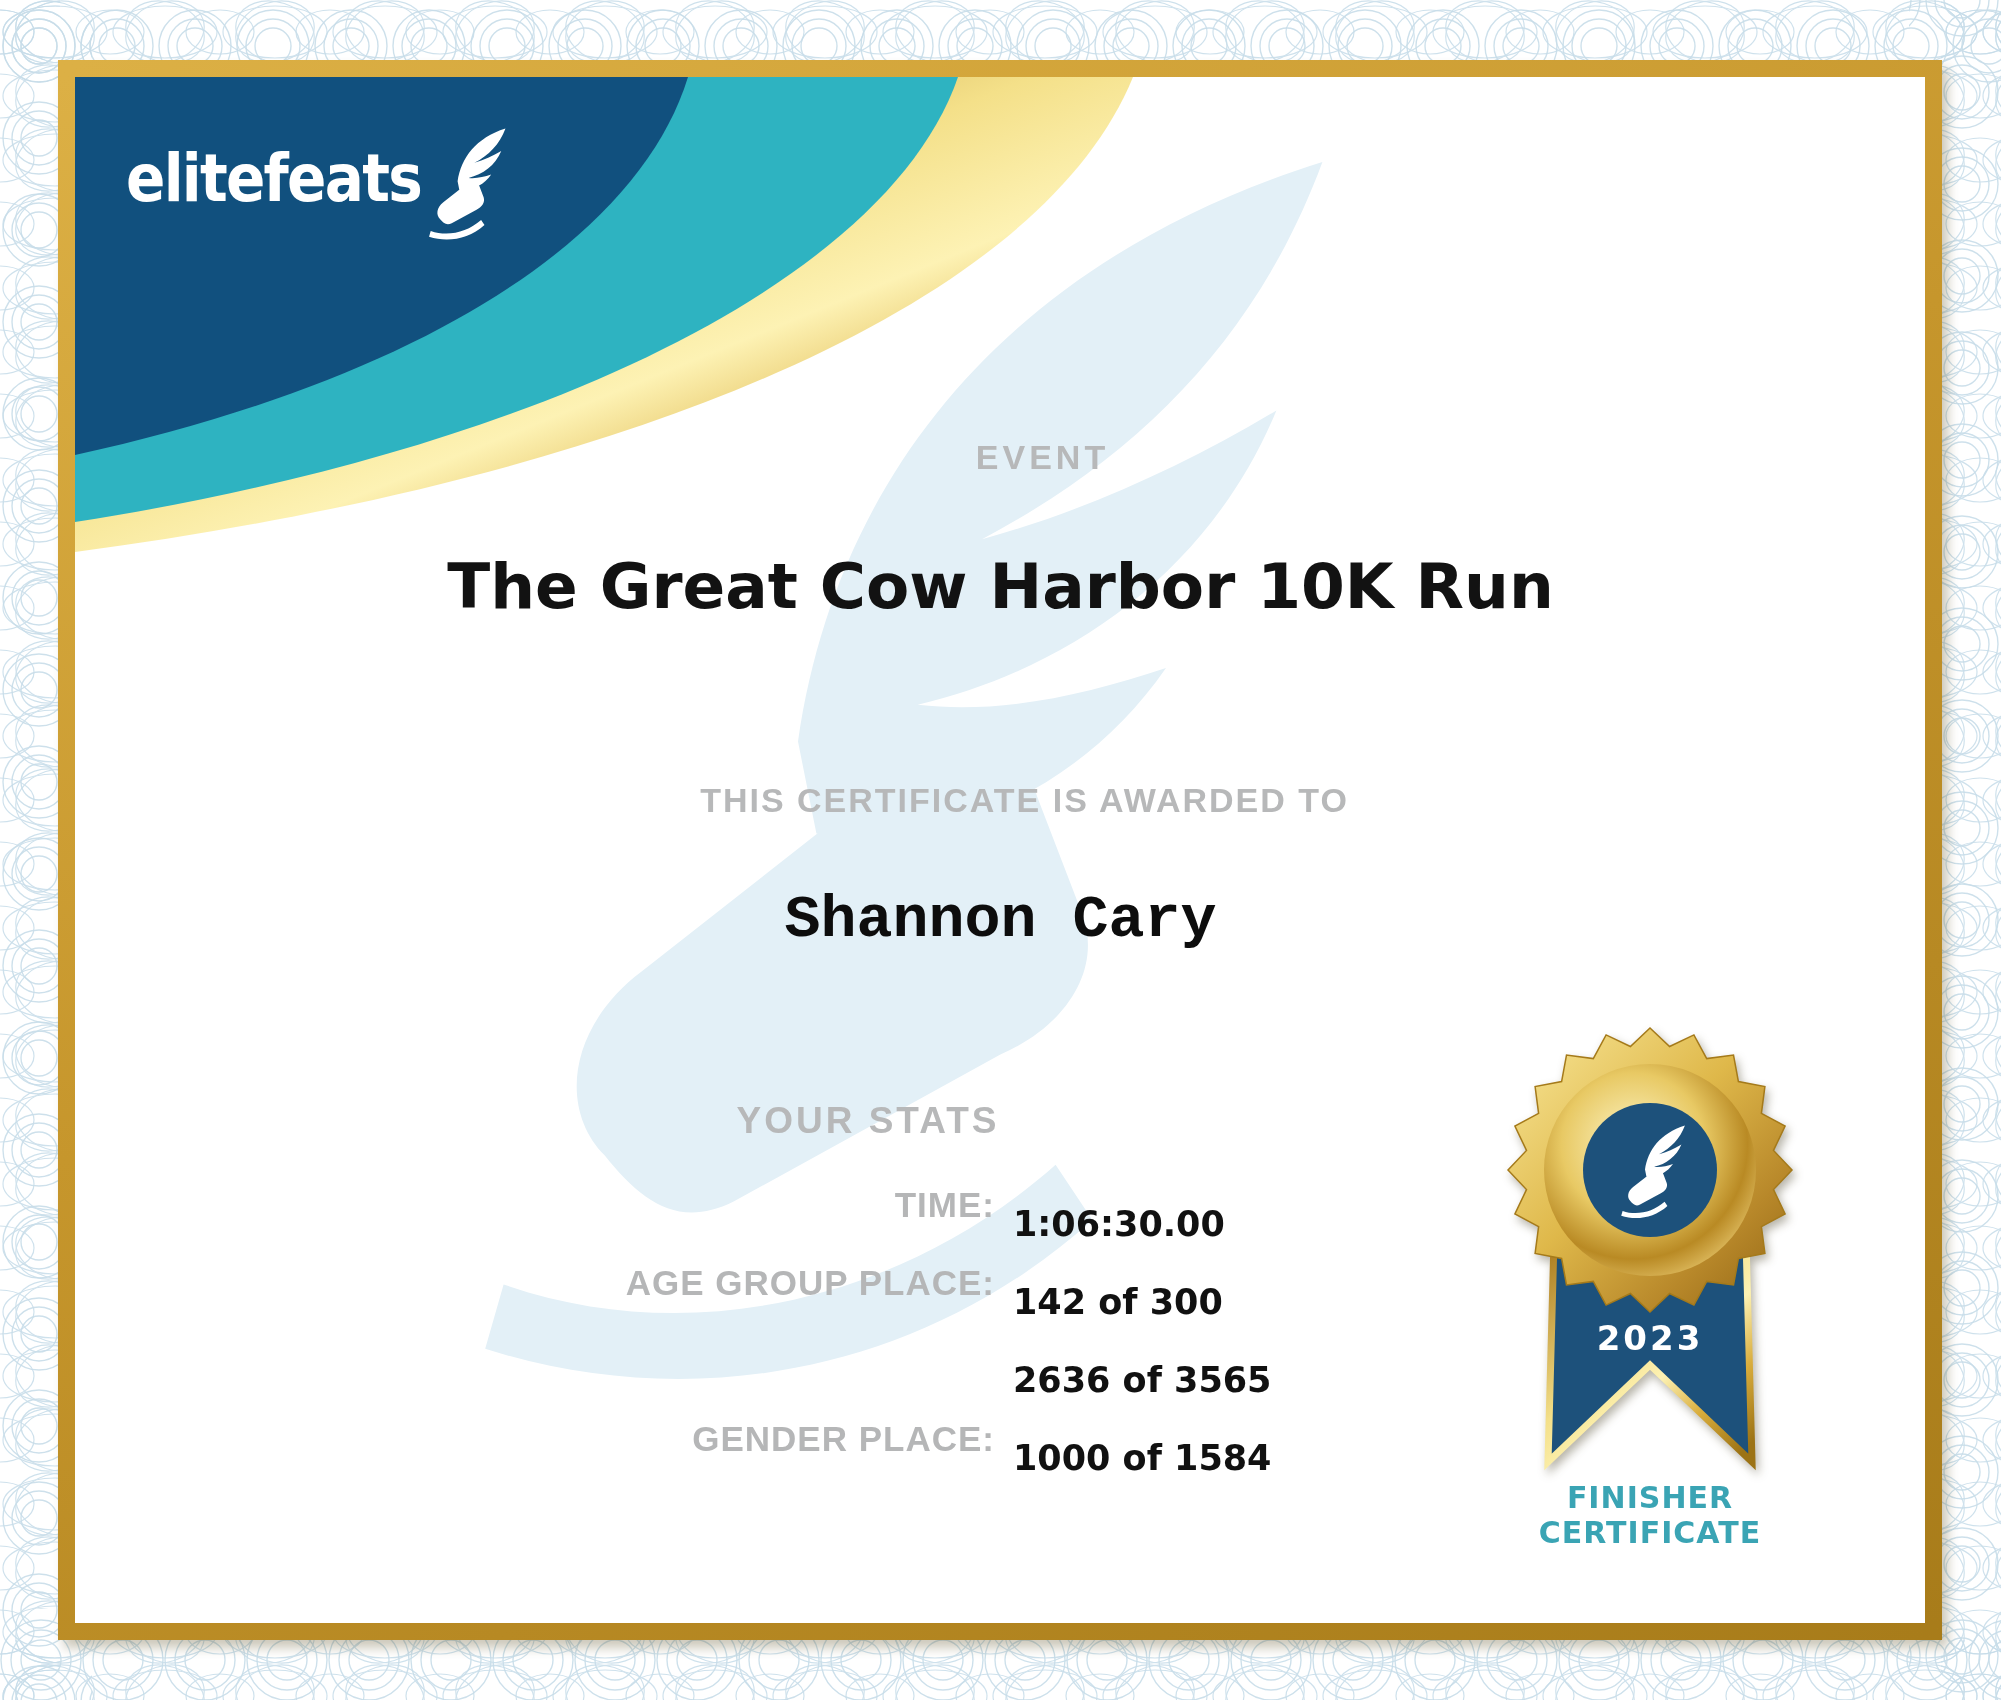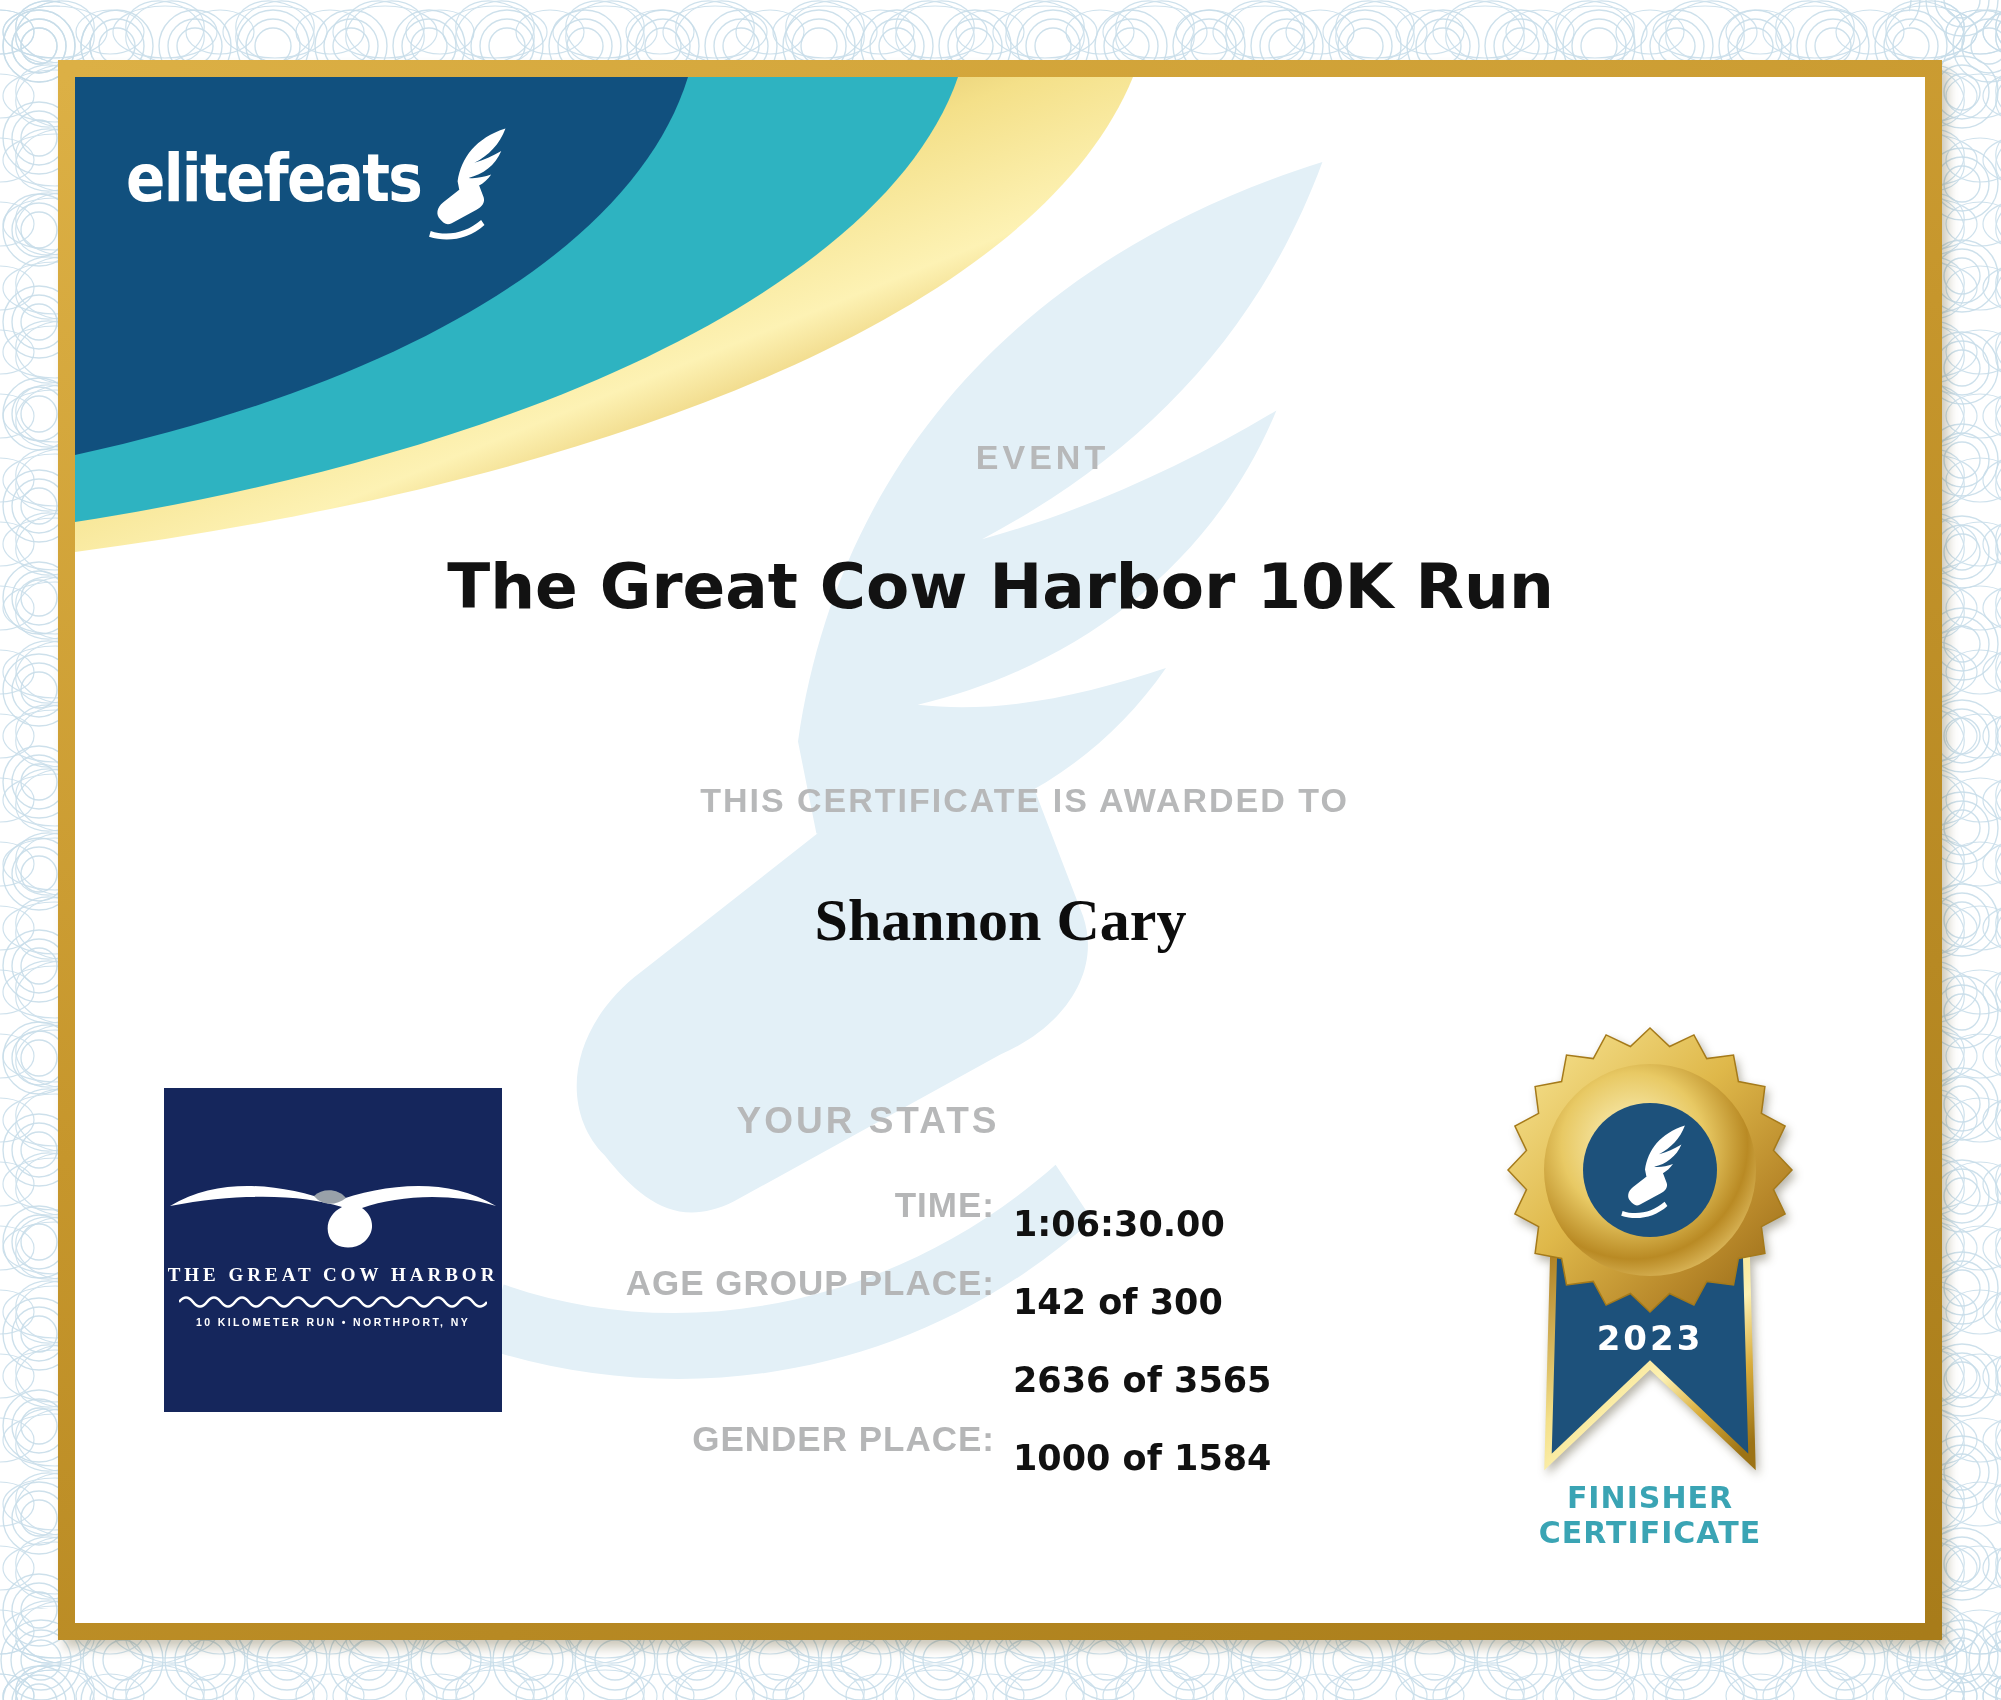--- a/index.html
+++ b/index.html
@@ -25,21 +25,21 @@
   
   .watermark{position:absolute;left:430px;top:110px;z-index:1;}
   
   .cap{position:absolute;left:0;width:2001px;text-align:center;color:#b7b8b9;
        font-weight:700;z-index:3;}
   .event-label{top:438px;font-size:34px;letter-spacing:4px;padding-left:42px;}
   .event-name{position:absolute;left:0;width:2001px;text-align:center;top:550px;font-size:63px;
               font-family:"DejaVu Sans",sans-serif;font-weight:bold;color:#121212;z-index:3;}
   .awarded{top:781px;font-size:34px;letter-spacing:2px;padding-left:24px;}
   .recipient{position:absolute;left:0;width:2001px;text-align:center;top:886px;font-size:60px;
-             font-family:Liberation Serif, serif;font-weight:bold;color:#0d0d0d;z-index:3;}
+             font-family:Liberation Mono, monospace;font-weight:bold;color:#0d0d0d;z-index:3;}
   .distance{position:absolute;left:0;width:2001px;text-align:center;top:988px;font-size:44px;
             color:#1d1d1d;z-index:3;}
   .stats-heading{position:absolute;left:418px;width:900px;text-align:center;top:1100px;
                  font-size:37px;letter-spacing:3px;color:#b7b8b9;font-weight:700;z-index:3;}
   .stat-label{position:absolute;left:400px;width:595px;text-align:right;font-size:35px;
               line-height:46px;color:#b5b6b7;font-weight:700;letter-spacing:1px;z-index:3;}
   .stat-value{position:absolute;left:1013px;width:520px;text-align:left;font-size:35px;
               line-height:46px;color:#111111;font-weight:bold;z-index:3;
               font-family:"DejaVu Sans",sans-serif;margin-top:19px;}
   .r1{top:1182px;} .r2{top:1260px;} .r3{top:1338px;} .r4{top:1416px;}
@@ -164,31 +164,20 @@
   <div class="stats-heading">YOUR STATS</div>
 
   <div class="stat-label r1">TIME:</div>
   <div class="stat-value r1">1:06:30.00</div>
   <div class="stat-label r2">AGE GROUP PLACE:</div>
   <div class="stat-value r2">142 of 300</div>
   <div class="stat-value r3">2636 of 3565</div>
   <div class="stat-label r4">GENDER PLACE:</div>
   <div class="stat-value r4">1000 of 1584</div>
 
-  <div class="evlogo">
-    <svg class="abs" style="left:0;top:58px;" width="338" height="110" viewBox="0 0 338 110">
-      <path fill="#ffffff" d="M6,60 C56,30 118,38 169,56 C220,38 282,30 332,60 C284,46 234,50 198,62 C210,70 212,86 200,96 C189,105 170,103 165,90 C161,79 166,67 178,61 C140,49 80,46 6,60 Z"></path>
-      <path fill="#99a1a9" d="M150,50 C158,42 174,42 182,52 C172,60 158,60 150,50 Z"></path>
-    </svg>
-    <div class="evlogo-title">THE GREAT COW HARBOR</div>
-    <svg class="abs" style="left:15px;top:204px;" width="308" height="16" viewBox="0 0 308 16">
-      <path fill="none" stroke="#ffffff" stroke-width="2.5" d="M0,10 q7,-9 14,0 q7,9 14,0 q7,-9 14,0 q7,9 14,0 q7,-9 14,0 q7,9 14,0 q7,-9 14,0 q7,9 14,0 q7,-9 14,0 q7,9 14,0 q7,-9 14,0 q7,9 14,0 q7,-9 14,0 q7,9 14,0 q7,-9 14,0 q7,9 14,0 q7,-9 14,0 q7,9 14,0 q7,-9 14,0 q7,9 14,0 q7,-9 14,0 q7,9 14,0"></path>
-    </svg>
-    <div class="evlogo-sub">10 KILOMETER RUN  •  NORTHPORT, NY</div>
-  </div>
 
   <svg class="medal" width="320" height="470" viewBox="0 0 320 470">
     <path d="M64,230 L58,452 L160,355 L262,452 L256,230 Z" fill="#1d517b" stroke="url(#goldSheen)" stroke-width="7"></path>
     <polygon id="starburst" points="160.0,18.0 179.6,36.5 203.9,24.9 216.7,48.6 243.5,45.1 248.4,71.6 274.9,76.5 271.4,103.3 295.1,116.1 283.5,140.4 302.0,160.0 283.5,179.6 295.1,203.9 271.4,216.7 274.9,243.5 248.4,248.4 243.5,274.9 216.7,271.4 203.9,295.1 179.6,283.5 160.0,302.0 140.4,283.5 116.1,295.1 103.3,271.4 76.5,274.9 71.6,248.4 45.1,243.5 48.6,216.7 24.9,203.9 36.5,179.6 18.0,160.0 36.5,140.4 24.9,116.1 48.6,103.3 45.1,76.5 71.6,71.6 76.5,45.1 103.3,48.6 116.1,24.9 140.4,36.5" fill="url(#starGrad)" stroke="#a57a1a" stroke-width="1.5"></polygon>
     <circle cx="160" cy="160" r="106" fill="url(#discGrad)"></circle>
     <circle cx="160" cy="160" r="67" fill="#1d517b"></circle>
     <use href="#wingfoot" fill="#ffffff" x="127" y="112" width="70" height="98"></use>
   </svg>
   <div class="year">2023</div>
   <div class="finisher">

